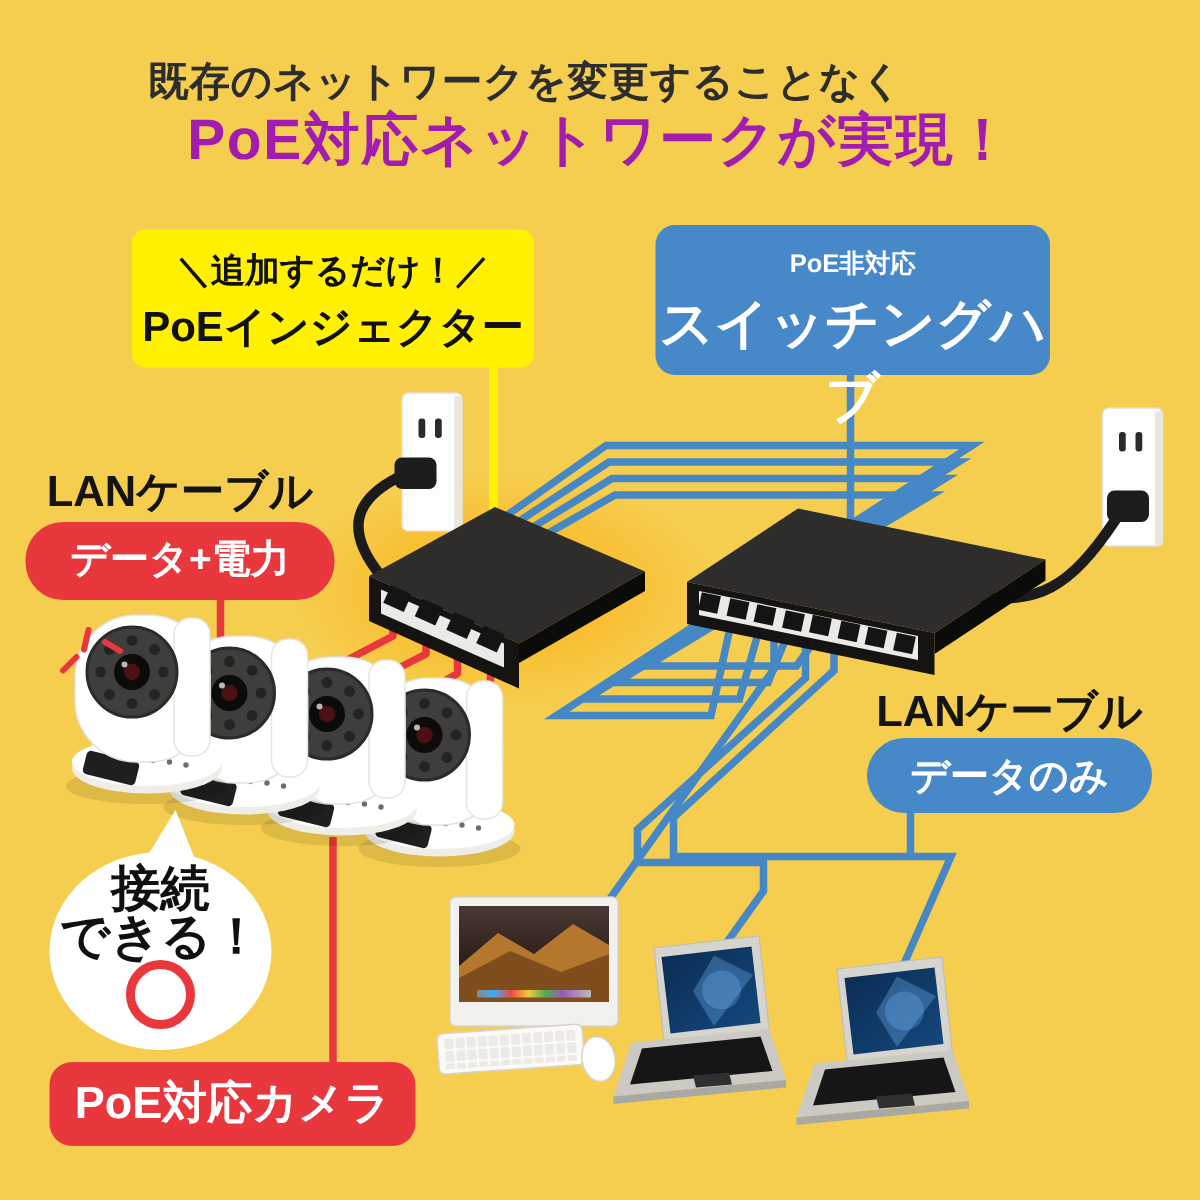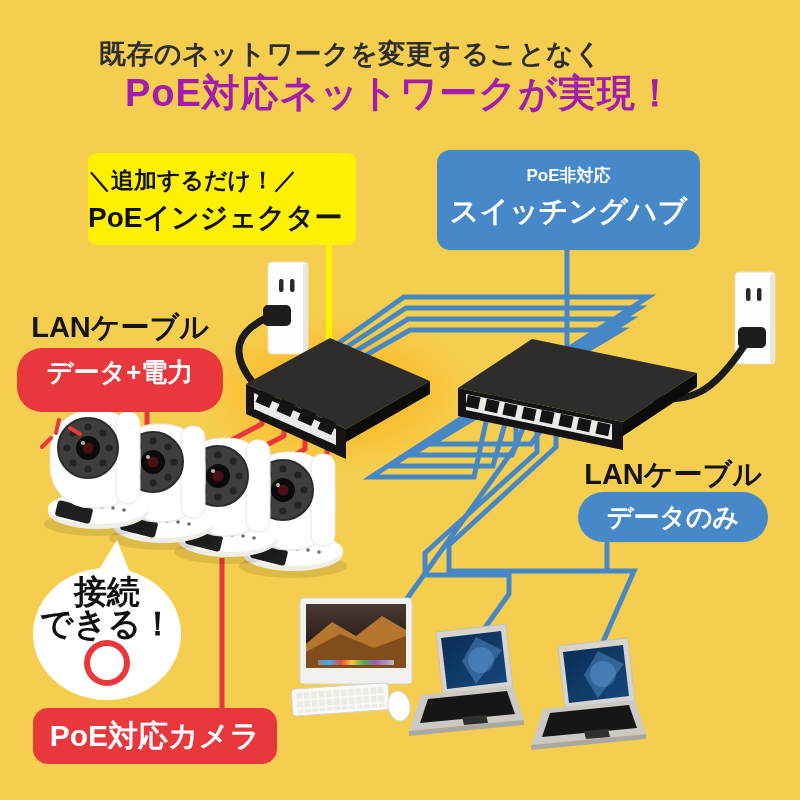--- a/index.html
+++ b/index.html
@@ -9,32 +9,32 @@
     font-family:"Liberation Sans","DejaVu Sans",sans-serif;
   }
   #stage{position:absolute;inset:0;width:800px;height:800px;}
   #art{position:absolute;left:0;top:0;z-index:1;}
   .txt{position:absolute;z-index:2;}
   .title1{left:0;top:36px;width:701px;text-align:center;
     font-size:27px;font-weight:bold;color:#2d2d2d;letter-spacing:.5px;}
   .title2{left:0;top:68px;width:800px;text-align:center;
     font-size:38px;font-weight:bold;color:#a21caf;letter-spacing:1px;}
   .tag-injector{left:88px;top:153px;width:268px;height:92px;background:#FFF100;
-    border-radius:9px;text-align:left;color:#111;}
+    border-radius:9px;text-align:center;color:#111;}
   .tag-injector .l1{font-size:23px;font-weight:bold;margin-top:12px;}
   .tag-injector .l2{font-size:28px;font-weight:bold;margin-top:3px;}
   .tag-hub{left:437px;top:150px;width:263px;height:100px;background:#4789C8;
     border-radius:13px;text-align:center;color:#fff;}
   .tag-hub .l1{font-size:17px;font-weight:bold;margin-top:14px;}
-  .tag-hub .l2{font-size:29px;font-weight:bold;margin-top:5px;}
+  .tag-hub .l2{font-size:36px;font-weight:bold;margin-top:5px;}
   .lan-heading{font-size:29px;font-weight:bold;color:#141414;text-align:center;}
   .lan-left{left:17px;top:308px;width:206px;}
   .lan-right{left:578px;top:455px;width:190px;}
   .pill{border-radius:25px;text-align:center;color:#fff;font-weight:bold;}
-  .pill-power{left:17px;top:348px;width:206px;height:64px;line-height:48px;
+  .pill-power{left:17px;top:348px;width:206px;height:52px;line-height:48px;
     font-size:26px;background:#E8383D;}
   .pill-data{left:578px;top:492px;width:190px;height:50px;line-height:50px;
     font-size:26px;background:#4789C8;}
   .tag-camera{left:33px;top:708px;width:244px;height:56px;line-height:56px;
     background:#E8383D;border-radius:15px;text-align:center;color:#fff;
     font-size:30px;font-weight:bold;}
   .bubble-text{left:39px;top:576px;width:136px;text-align:center;color:#101010;
     font-size:33px;font-weight:bold;line-height:32px;}
 </style>
 </head>

